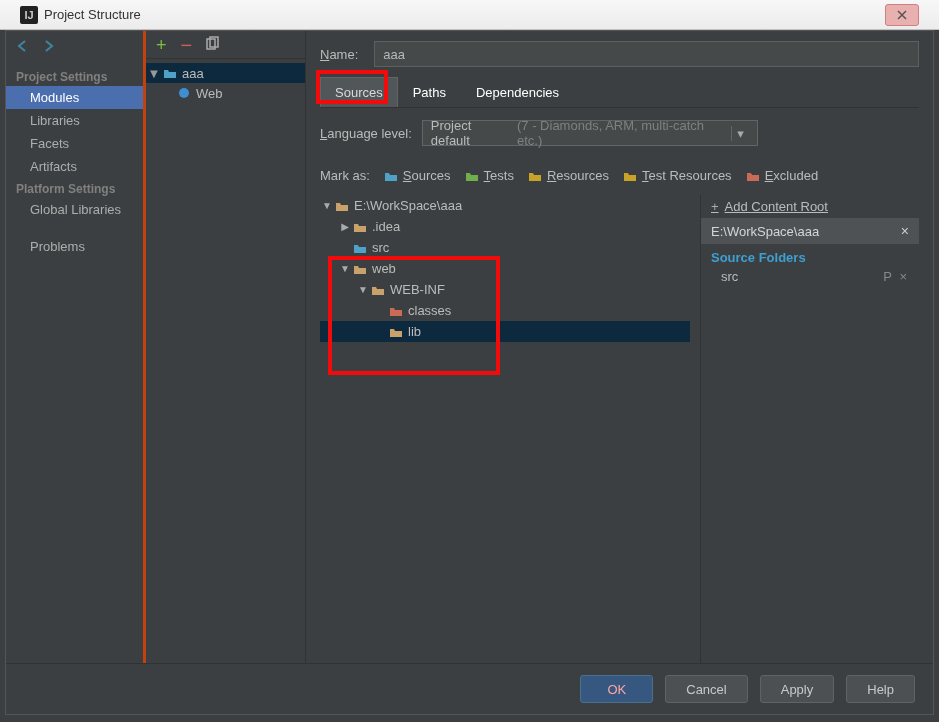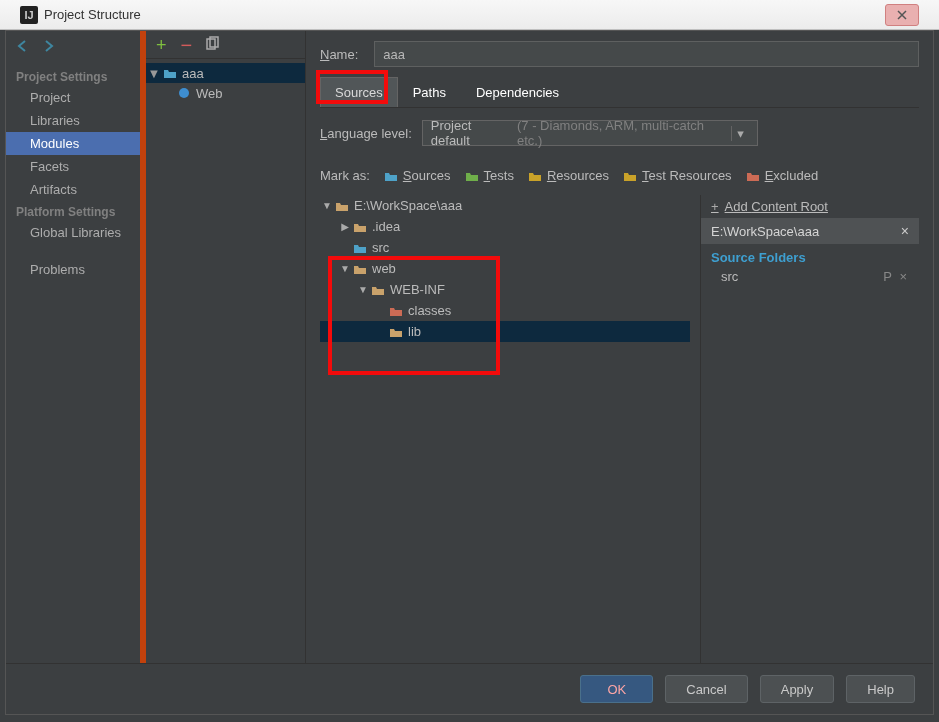--- a/index.html
+++ b/index.html
@@ -14,21 +14,21 @@
   .titlebar .winbtn.close { background:#e9b0b0; border-color:#d08080; }
   .titlebar svg { width:12px; height:12px; stroke:#555; stroke-width:1.5; fill:none; }
 
   
   .inner { position:absolute; top:30px; left:5px; right:5px; bottom:7px; background:#3c3f41; border:1px solid #555; display:flex; flex-direction:column; }
 
   
   .body { flex:1; display:flex; border-bottom:1px solid #323232; overflow:hidden; }
 
   
-  .sidebar-nav { width:140px; border-right:6px solid #c2410c; padding-top:8px; }
+  .sidebar-nav { width:140px; border-right:3px solid #c2410c; padding-top:8px; }
   .nav-arrows { display:flex; gap:12px; padding:0 10px 10px 10px; }
   .nav-arrows svg { width:14px; height:14px; stroke:#3e86a0; stroke-width:2; fill:none; }
   .nav-heading { color:#808080; font-weight:bold; font-size:12px; padding:4px 10px 2px 10px; }
   .nav-item { padding:4px 10px 4px 24px; cursor:pointer; color:#adadad; }
   .nav-item.selected { background:#4b6eaf; color:#ffffff; }
 
   
   .module-pane { width:160px; border-right:1px solid #323232; display:flex; flex-direction:column; }
   .module-toolbar { height:28px; display:flex; align-items:center; gap:14px; padding:0 10px; border-bottom:1px solid #323232; }
   .module-toolbar .plus { color:#7fbf3f; font-size:18px; line-height:1; }
@@ -118,23 +118,22 @@
       <div class="nav-arrows">
         <span><svg>
               <path d="M9 2 L3 7 L9 12"></path>
             </svg></span>
         <span><svg>
               <path d="M4 2 L10 7 L4 12"></path>
             </svg></span>
       </div>
       <div class="nav-heading">Project Settings</div>
       <div id="nav1">
-          <div class="nav-item">Project</div>
+          <div class="nav-item selected">Modules</div>
           <div class="nav-item">Libraries</div>
-          <div class="nav-item selected">Modules</div>
           <div class="nav-item">Facets</div>
           <div class="nav-item">Artifacts</div>
         </div>
       <div class="nav-heading">Platform Settings</div>
       <div id="nav2">
           <div class="nav-item">Global Libraries</div>
         </div>
       <div style="height:14px"></div>
       <div class="nav-item">Problems</div>
     </div>

